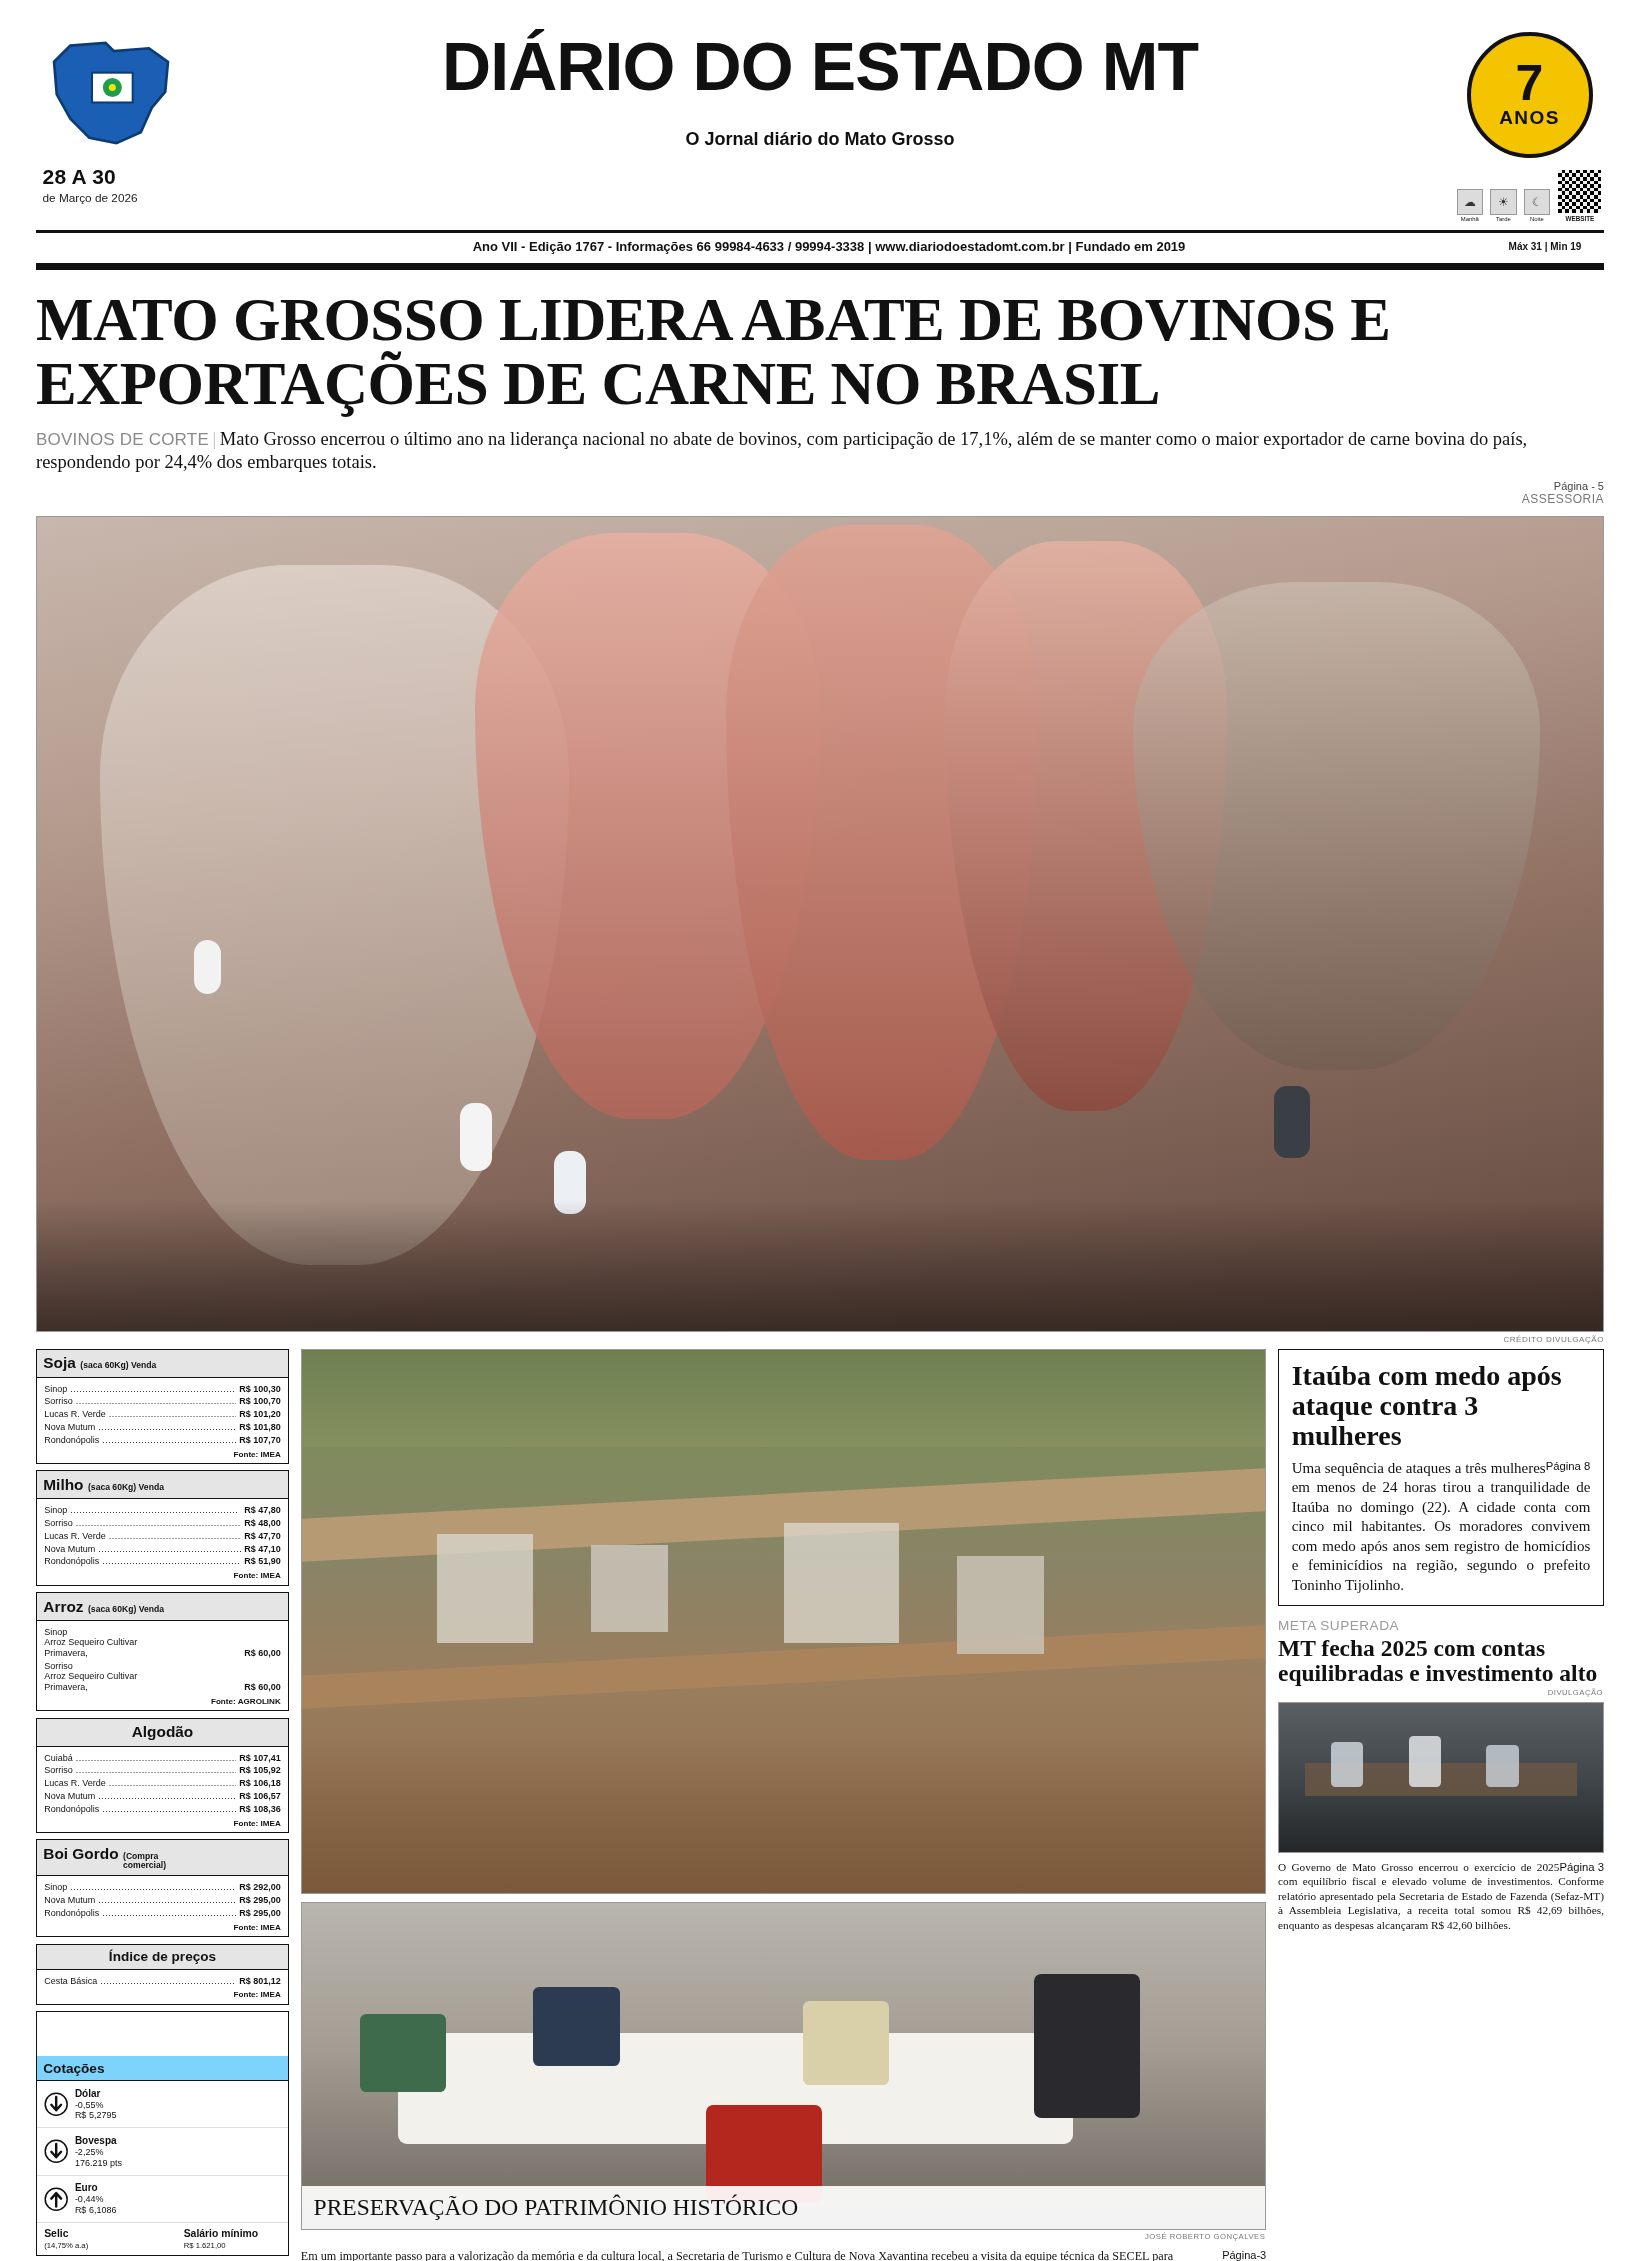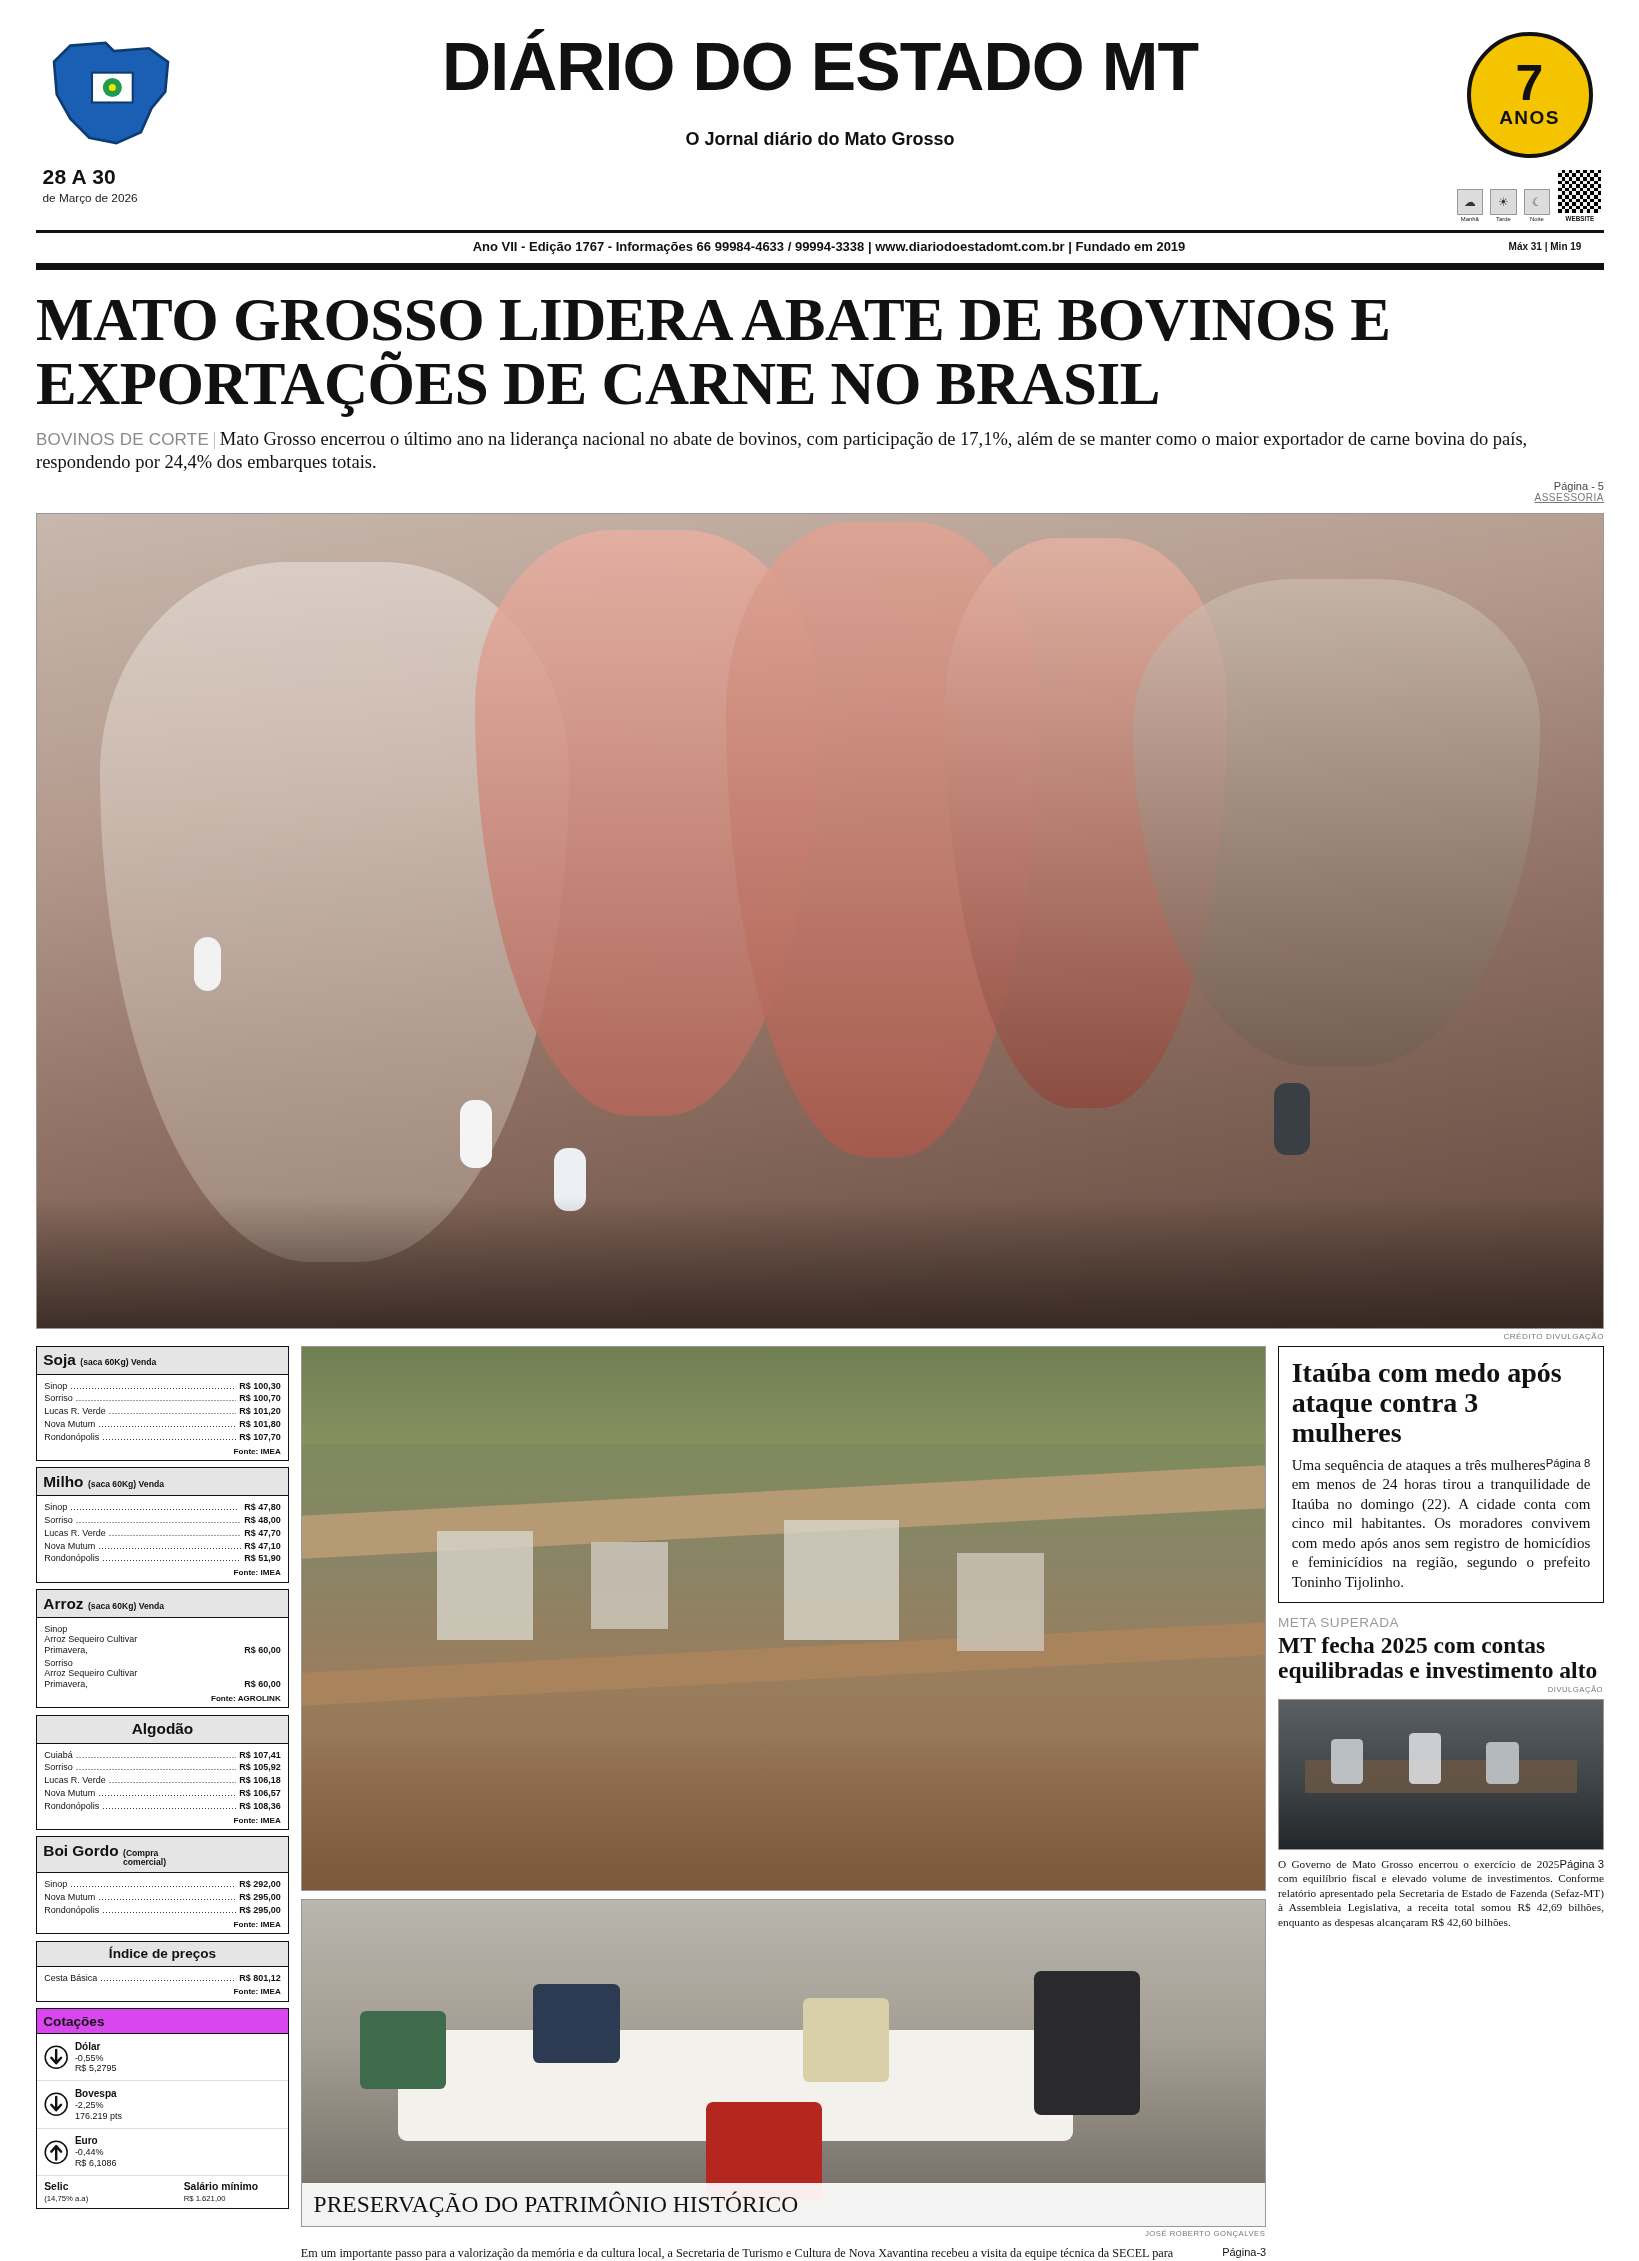--- a/index.html
+++ b/index.html
@@ -172,24 +172,23 @@
   .page-ref {
     text-align: right;
     font-family: "Liberation Sans", sans-serif;
     font-size: 11px;
     color: #444;
     margin-top: 4.5px;
   }
   .credit-right {
     text-align: right;
     font-family: "Liberation Sans", sans-serif;
-    font-size: 10px;
+    font-size: 12px;
     color: #777;
     letter-spacing: 0.5px;
-    text-decoration: underline;
   }
 
   
   .hero-photo {
     margin: 10px 9px 0 9px;
     height: 814px;
     position: relative;
     overflow: hidden;
     background: linear-gradient(170deg,#c8b7ad 0%,#b49a8d 30%,#8e6f62 60%,#5e463c 100%);
     border: 0.5px solid #999;
@@ -250,23 +249,23 @@
     font-size: 8.1px;
     font-weight: bold;
     padding: 0.9px 7.2px 4.5px 7.2px;
     color:#111;
   }
   .m2name {
     font-family: "Liberation Sans", sans-serif;
     font-size: 9px; line-height:1.15; color:#111;
   }
   .quotes-head {
-    background:#d946ef; border-bottom:0.9px solid #111;
+    background:#7dd3fc; border-bottom:0.9px solid #111;
     padding: 4.5px 6.3px; font-family:"Liberation Sans",sans-serif;
-    font-weight:bold; font-size:13.6px; color:#111;
+    font-weight:bold; font-size:13.6px; color:#111;margin-top:44px;
   }
   .qrow { display:flex; align-items:center; gap:6.3px; padding: 6.3px 7.2px; border-bottom:0.5px solid #ddd; }
   .arrow { width: 24.4px; height: 24.4px; flex:0 0 24.4px; position:relative; }
   .arrow svg { width:100%; height:100%; }
   .qtxt { font-family:"Liberation Sans",sans-serif; font-size:9px; line-height:1.2; color:#111;}
   .qname { font-weight:bold; font-size:10px; }
   .qbottom { display:flex;gap:28px; }
   .qbcell { flex:1; padding: 5.4px 7.2px; font-family:"Liberation Sans",sans-serif; color:#111;}
   .qbtitle { font-weight:bold; font-size:10.4px; }
   .qbsub { font-size:7.7px; margin-top:1.8px; }

